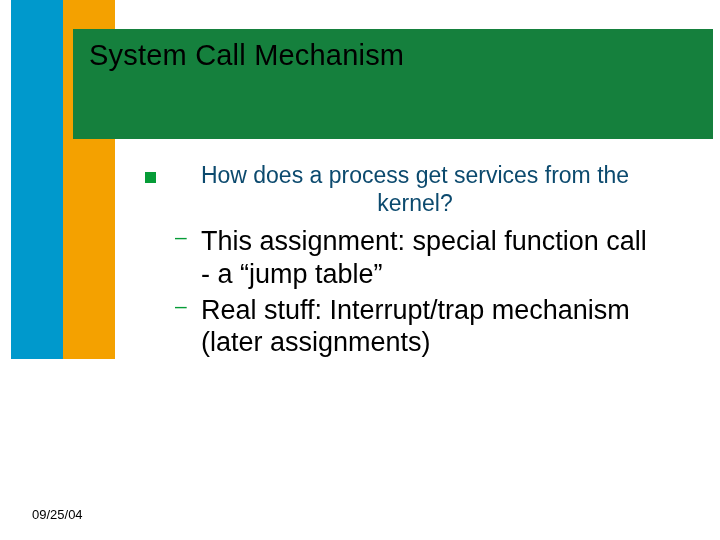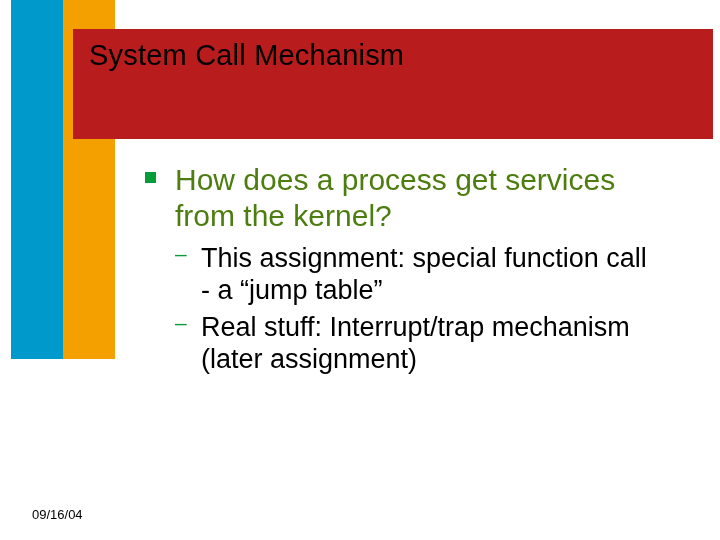--- a/index.html
+++ b/index.html
@@ -1,25 +1,25 @@
 <!DOCTYPE html>
 <html><head>
 <meta charset="utf-8">
 <style>
   * { margin: 0; padding: 0; box-sizing: border-box; }
   html, body { width: 720px; height: 540px; overflow: hidden; font-family: Arial, Helvetica, sans-serif; background: #fff; }
   .slide { position: relative; width: 720px; height: 540px; background: #fff; }
   .cyan-block { position: absolute; left: 11px; top: 0; width: 52px; height: 359px; background: #0099cc; }
   .orange-block { position: absolute; left: 63px; top: 0; width: 52px; height: 359px; background: #f4a100; }
-  .green-banner { position: absolute; left: 73px; top: 29px; width: 640px; height: 110px; background: #b91c1c; padding: 10px 16px 0 16px; }
+  .green-banner { position: absolute; left: 73px; top: 29px; width: 640px; height: 110px; background: #15803d; padding: 10px 16px 0 16px; }
   .title { font-size: 29px; font-weight: 400; color: #000; letter-spacing: 0.2px; }
   .body { position: absolute; left: 145px; top: 162px; width: 510px; }
   .l1 { position: relative; margin-bottom: 8px; padding-left: 30px; }
   .l1-bullet { position: absolute; left: 0; top: 10px; width: 11px; height: 11px; background: #069c37; }
-  .l1-text { font-size: 30px; line-height: 1.2; color: #4d7c0f; }
+  .l1-text { font-size: 23px; line-height: 1.2; color: #0c4a6e; text-align: center; }
   .l2-group { padding-left: 30px; }
   .l2 { position: relative; margin-top: 4px; padding-left: 26px; }
   .l2-dash { position: absolute; left: 0; top: 0; font-size: 21px; color: #069c37; }
   .l2-text { font-size: 27px; line-height: 1.2; color: #000; }
   .footer { position: absolute; left: 32px; bottom: 18px; font-size: 13px; color: #000; }
 </style>
 </head>
 <body>
 
 <div class="slide">
@@ -33,18 +33,18 @@
       <span class="l1-bullet"></span>
       <div class="l1-text">How does a process get services from the kernel?</div>
     </div>
     <div class="l2-group">
       <div class="l2">
         <span class="l2-dash">–</span>
         <div class="l2-text">This assignment: special function call - a “jump table”</div>
       </div>
       <div class="l2">
         <span class="l2-dash">–</span>
-        <div class="l2-text">Real stuff: Interrupt/trap mechanism (later assignment)</div>
+        <div class="l2-text">Real stuff: Interrupt/trap mechanism (later assignments)</div>
       </div>
     </div>
   </div>
-  <div class="footer">09/16/04</div>
+  <div class="footer">09/25/04</div>
 </div>
 
 </body></html>

